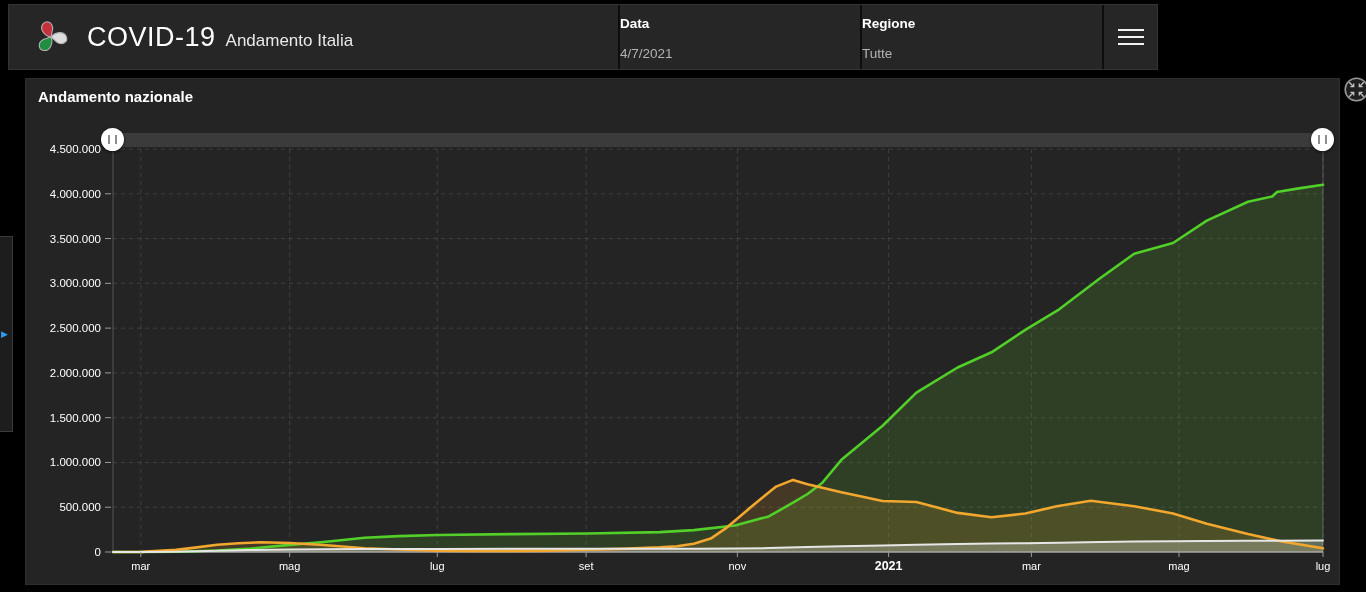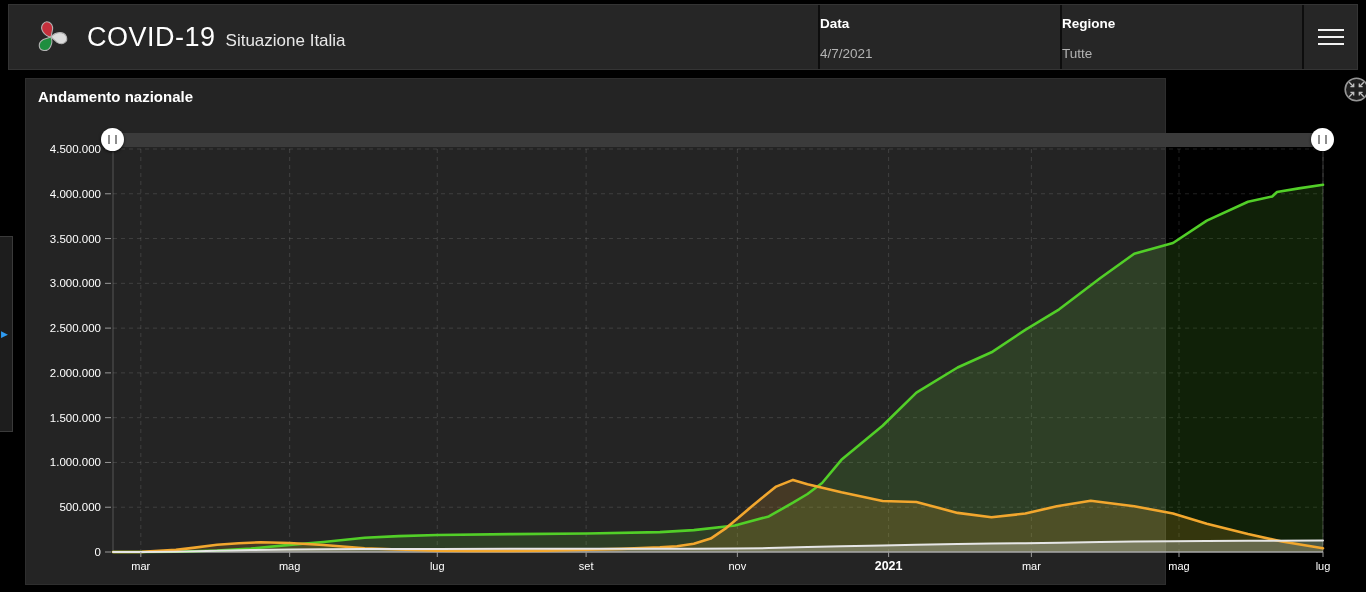--- a/index.html
+++ b/index.html
@@ -3,38 +3,38 @@
 <meta charset="utf-8">
 <style>
   html,body{margin:0;padding:0;}
   body{
     width:1366px;height:592px;overflow:hidden;position:relative;
     background:#000;color:#fff;
     font-family:"Liberation Sans",sans-serif;
   }
   
   .header{
-    position:absolute;left:8px;top:4px;width:1350px;height:66px;
+    position:absolute;left:8px;top:4px;width:1150px;height:66px;
     background:#262626;border:1px solid #343434;box-sizing:border-box;
     display:flex;align-items:stretch;
   }
   .brand{display:flex;align-items:center;gap:16px;padding-left:22px;flex:1;}
   .brand-text{display:flex;align-items:baseline;gap:10px;}
   .brand-title{font-size:27px;font-weight:400;letter-spacing:.5px;color:#fff;}
   .brand-sub{font-size:17px;color:#e8e8e8;}
   .hfield{width:242px;border-left:2px solid #0d0d0d;box-sizing:border-box;
           padding:11px 0 0 0;cursor:pointer;}
   .hfield .lbl{font-size:13.5px;font-weight:bold;color:#fff;}
   .hfield .val{font-size:13.5px;color:#b3b3b3;margin-top:15px;}
   .menu{width:53px;border-left:2px solid #0d0d0d;display:flex;flex-direction:column;
         justify-content:center;align-items:center;gap:5px;cursor:pointer;}
   .menu i{display:block;width:26px;height:2px;background:#f2f2f2;}
   
   .card{
-    position:absolute;left:25px;top:78px;width:1141px;height:507px;
+    position:absolute;left:25px;top:78px;width:1315px;height:507px;
     background:#242424;border:1px solid #2e2e2e;box-sizing:border-box;
   }
   .card-title{position:absolute;left:12px;top:9px;font-size:15px;font-weight:bold;color:#fff;}
   .track{position:absolute;left:87px;top:54px;width:1210px;height:14px;background:#3b3b3b;cursor:pointer;}
   svg.chart{position:absolute;left:0;top:0;}
   svg text{font-family:"Liberation Sans",sans-serif;}
   .handle{
     position:absolute;width:23px;height:23px;border-radius:50%;background:#fff;top:49px;
     display:flex;align-items:center;justify-content:center;cursor:ew-resize;
     box-shadow:0 1px 3px rgba(0,0,0,.7);
@@ -59,21 +59,21 @@
   <div class="brand">
     <svg width="40" height="40" viewBox="0 0 44 44">
       <g stroke="#b3b3b3" stroke-width="1.2">
         <path d="M22 22 C15 19 12 10 17 6 C22 2 28 7 26 14 Z" fill="#c4303c" transform="rotate(-15 22 22)"></path>
         <path d="M22 22 C15 19 12 10 17 6 C22 2 28 7 26 14 Z" fill="#dcdcdc" transform="rotate(105 22 22)"></path>
         <path d="M22 22 C15 19 12 10 17 6 C22 2 28 7 26 14 Z" fill="#1f8e3e" transform="rotate(225 22 22)"></path>
       </g>
     </svg>
     <div class="brand-text">
       <span class="brand-title">COVID-19</span>
-      <span class="brand-sub">Situazione Italia</span>
+      <span class="brand-sub">Andamento Italia</span>
     </div>
   </div>
   <div class="hfield">
     <div class="lbl">Data</div>
     <div class="val">4/7/2021</div>
   </div>
   <div class="hfield">
     <div class="lbl">Regione</div>
     <div class="val">Tutte</div>
   </div>

